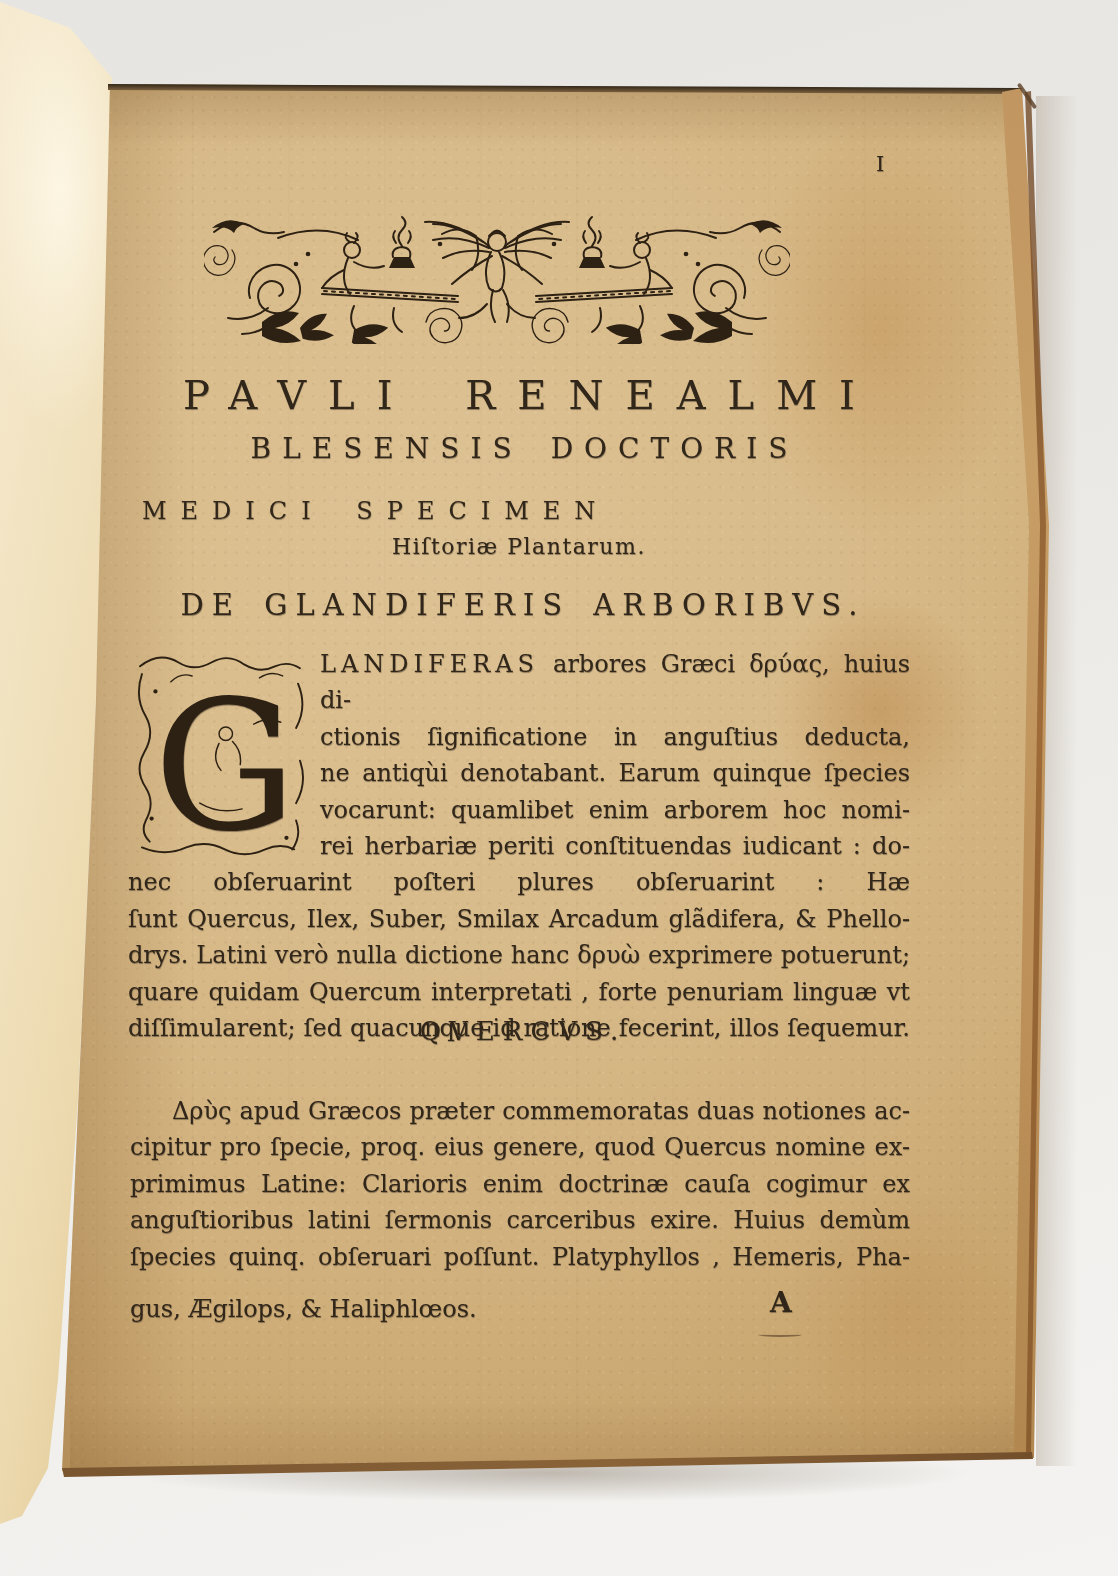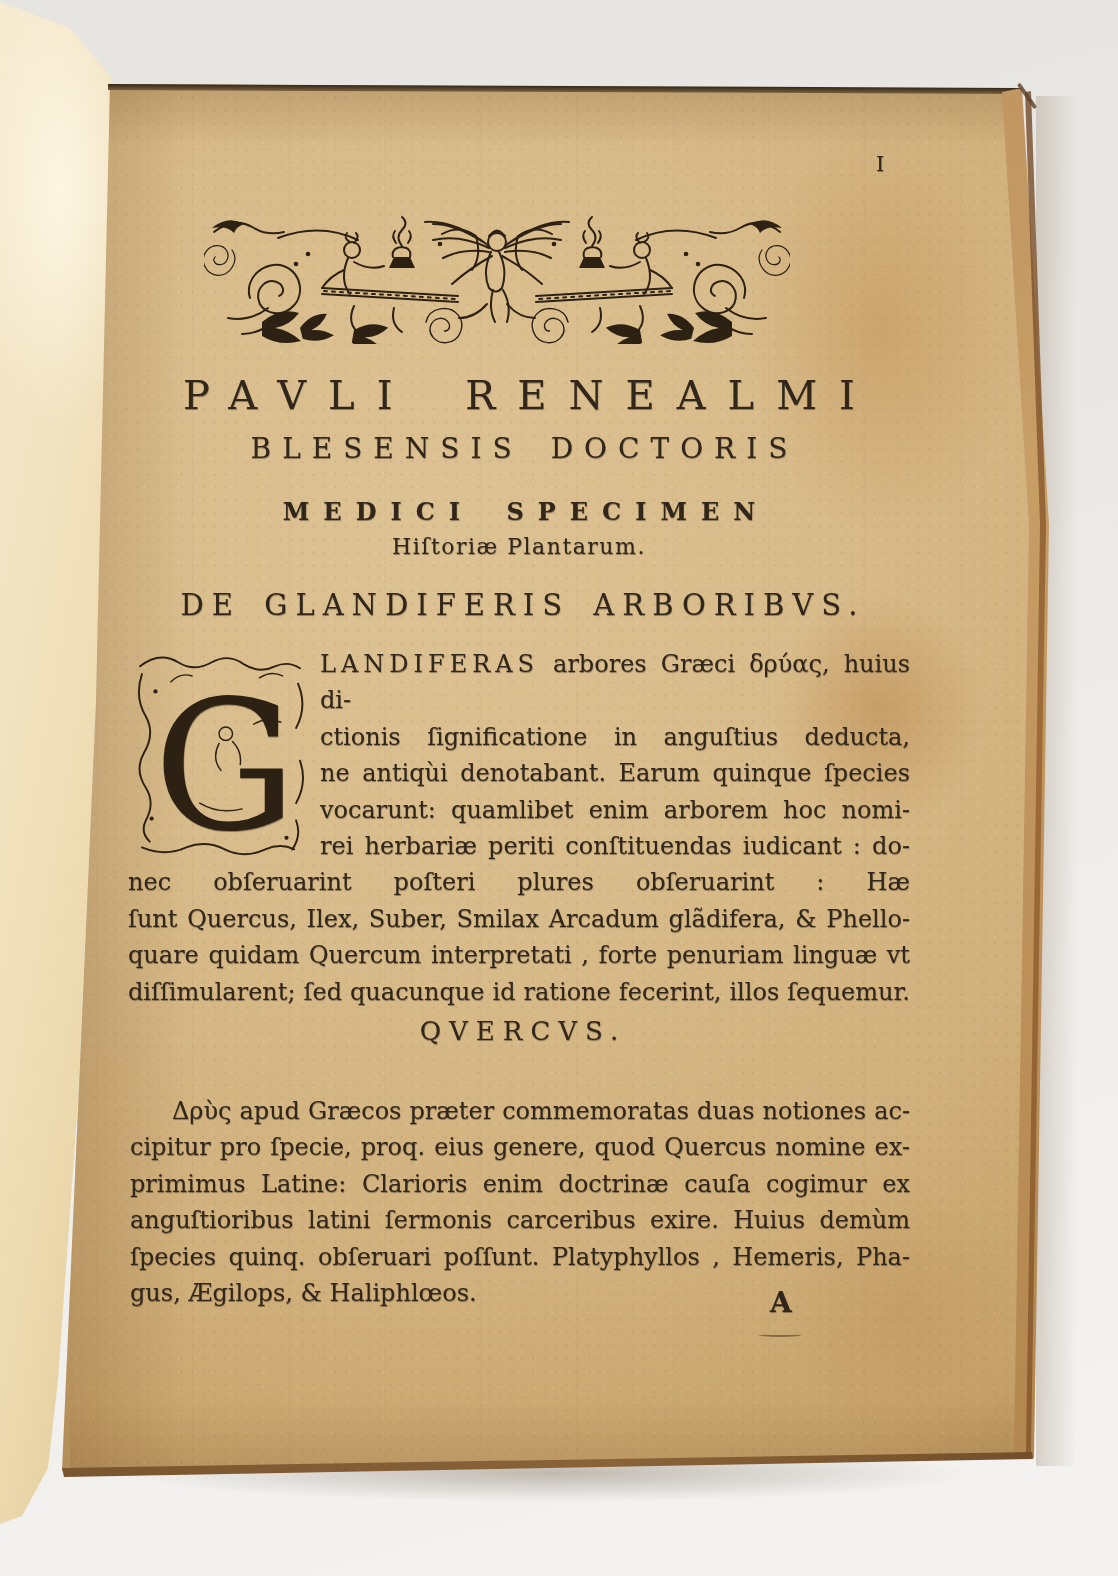--- a/index.html
+++ b/index.html
@@ -60,27 +60,27 @@
   .bottom-edge{position:absolute;left:0;top:0;width:1118px;height:1576px;
     clip-path:polygon(62px 1468px,1032px 1452px,1033px 1459px,64px 1477px);
     background:linear-gradient(to right,#77542f,#8a6338 55%,#6d4a28);}
   
   .content{position:absolute;left:128px;top:0;width:782px;height:1576px;color:#31261a;
     text-shadow:0.4px 0.5px 0.7px rgba(49,38,26,0.45);}
   .pagenum{position:absolute;left:748px;top:152px;font-size:21px;letter-spacing:1px;}
   .headpiece{position:absolute;left:76px;top:210px;width:586px;height:134px;}
   .t1{position:absolute;left:0;width:100%;top:372px;font-size:40px;letter-spacing:22px;word-spacing:16px;text-align:center;text-indent:22px;white-space:nowrap;}
   .t2{position:absolute;left:0;width:100%;top:432px;font-size:28px;letter-spacing:11px;word-spacing:8px;text-align:center;text-indent:11px;}
-  .t3{position:absolute;left:0;width:100%;top:497px;font-size:24px;letter-spacing:14px;word-spacing:10px;text-align:center;text-indent:14px;font-weight:bold;}
+  .t3{position:absolute;left:0;width:100%;top:497px;font-size:24px;letter-spacing:14px;word-spacing:10px;text-indent:14px;}
   .t4{position:absolute;left:0;width:100%;top:534px;font-size:22px;letter-spacing:1.5px;text-align:center;}
   .heading{position:absolute;left:0;width:100%;top:588px;font-size:29px;letter-spacing:8px;word-spacing:6px;text-align:center;text-indent:8px;white-space:nowrap;}
   .para1{position:absolute;left:0;top:646px;width:782px;}
   .para2{position:absolute;left:2px;top:1093px;width:780px;}
   .line{font-size:24px;line-height:36.4px;text-align:justify;text-align-last:justify;}
-  .line.lastline{text-align-last:left;}
+  .line.lastline{text-align-last:left;margin-top:16px;}
   .line .lead{letter-spacing:5px;}
   .line .greek{}
   .indent1{text-indent:42px;}
   .dropcap{float:left;width:180px;height:210px;margin:3px 10px 2px 2px;}
   .subheading{position:absolute;left:0;width:100%;top:1016px;font-size:26px;letter-spacing:8px;text-align:center;text-indent:8px;}
   .sig{position:absolute;left:642px;top:1286px;font-size:28px;font-weight:bold;letter-spacing:0;}
   .sig-flourish{position:absolute;left:630px;top:1332px;width:44px;height:3px;
     border-bottom:2px solid rgba(70,50,30,0.55);border-radius:50%;}
   svg .ink{stroke:#2d2114;fill:none;stroke-width:2;stroke-linecap:round;}
   svg .inkfill{fill:#2d2114;stroke:none;}
@@ -197,20 +197,21 @@
         <circle class="inkfill" cx="20" cy="176" r="2.2"></circle>
         <text x="22" y="186" font-family="DejaVu Serif, serif" font-size="186" fill="#2d2114">G</text>
       </svg>
       <div class="line"><span class="lead">LANDIFERAS</span><span> arbores Græci </span><span class="greek">δρύας,</span><span> huius di-</span></div>
       <div class="line">ctionis ſignificatione in anguſtius deducta,</div>
       <div class="line">ne antiqùi denotabant. Earum quinque ſpecies</div>
       <div class="line">vocarunt: quamlibet enim arborem hoc nomi-</div>
       <div class="line">rei herbariæ periti conſtituendas iudicant : do-</div>
       <div class="line">nec obſeruarint poſteri plures obſeruarint : Hæ</div>
       <div class="line">ſunt Quercus, Ilex, Suber, Smilax Arcadum glãdifera, &amp; Phello-</div>
+      <div class="line"><span>drys. Latini verò nulla dictione hanc </span><span class="greek">δρυὼ</span><span> exprimere potuerunt;</span></div>
       <div class="line">quare quidam Quercum interpretati , forte penuriam linguæ vt</div>
       <div class="line">diſſimularent; ſed quacunque id ratione fecerint, illos ſequemur.</div>
     </div>
 
     <div class="subheading">QVERCVS.</div>
 
     <div class="para2">
       <div class="line indent1"><span class="greek">Δρὺς</span><span> apud Græcos præter commemoratas duas notiones ac-</span></div>
       <div class="line">cipitur pro ſpecie, proq. eius genere, quod Quercus nomine ex-</div>
       <div class="line">primimus Latine: Clarioris enim doctrinæ cauſa cogimur ex</div>

